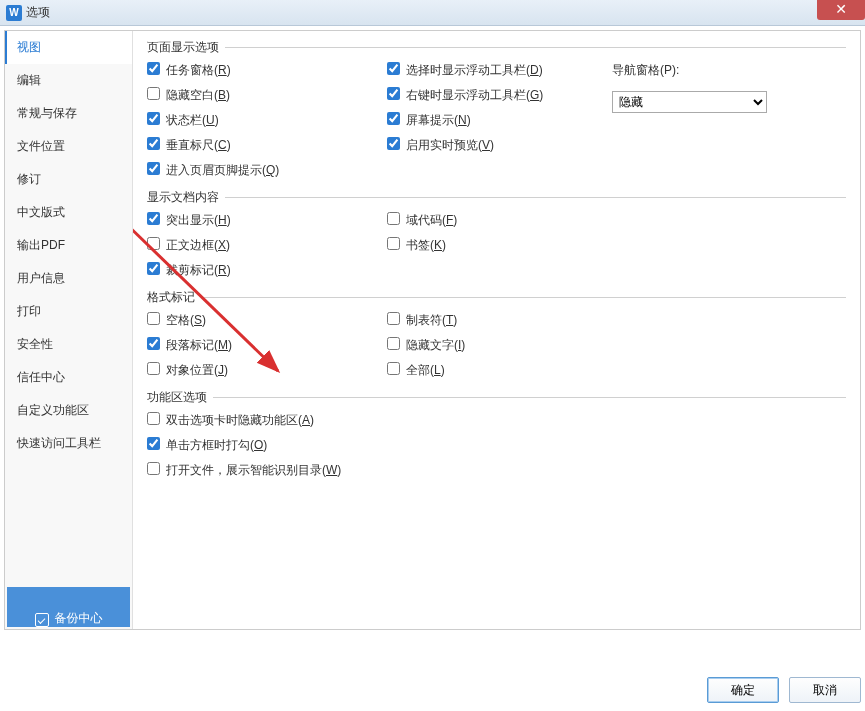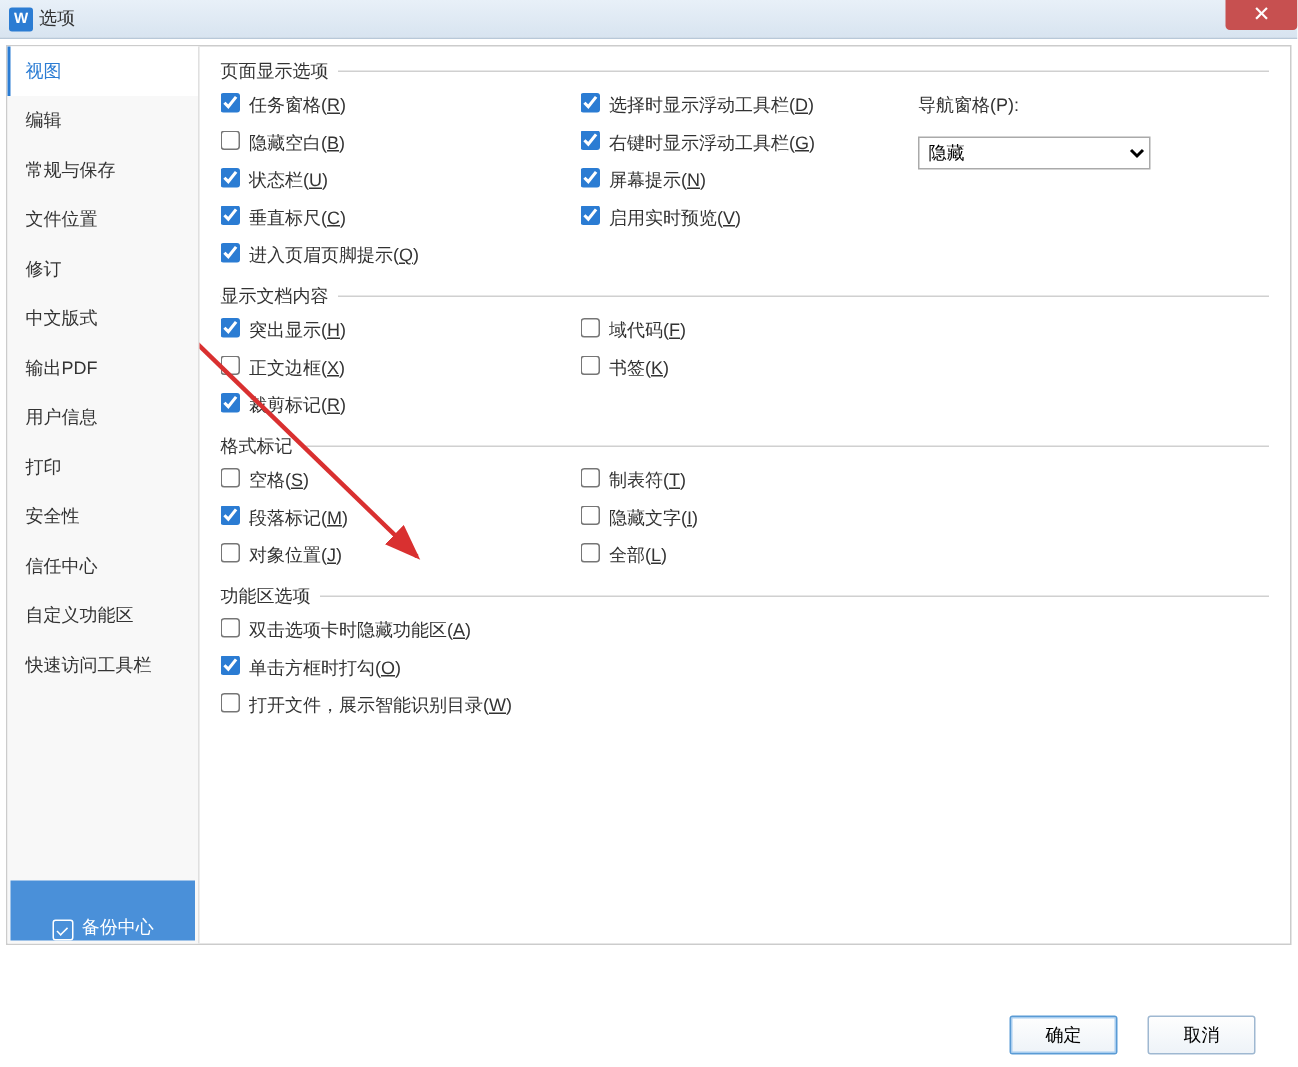--- a/index.html
+++ b/index.html
@@ -38,21 +38,21 @@
 
 .chk u { text-decoration: underline; }
 
 .field-label { color: #333; margin-bottom: 4px; }
 select { width: 155px; height: 22px; border: 1px solid #aaa; background: #fff; font-size: 12px; padding: 0 2px; cursor: pointer; }
 select.narrow { width: 100px; }
 .btn-small { height: 24px; padding: 0 10px; border: 1px solid #aaa; background: linear-gradient(#fff,#eee); cursor: pointer; font-size: 12px; border-radius: 2px; }
 
 .arrow { position: absolute; left: -30px; top: 175px; pointer-events: none; }
 
-.footer { position: absolute; bottom: 8px; right: 28px; display: flex; gap: 20px; }
+.footer { position: absolute; bottom: 8px; right: 4px; display: flex; gap: 10px; }
 .footer button { width: 72px; height: 26px; border: 1px solid #9fb8d1; background: linear-gradient(#fefefe,#eef3f8); cursor: pointer; font-size: 12px; border-radius: 2px; }
 .footer button.primary { border-color: #5a9bd5; box-shadow: 0 0 0 1px #a8cdef inset; }
 </style>
 </head>
 <body>
 
 <div class="titlebar">
   <div class="app-icon">W</div>
   <span class="title">选项</span>
   <div class="close-btn">✕</div>

